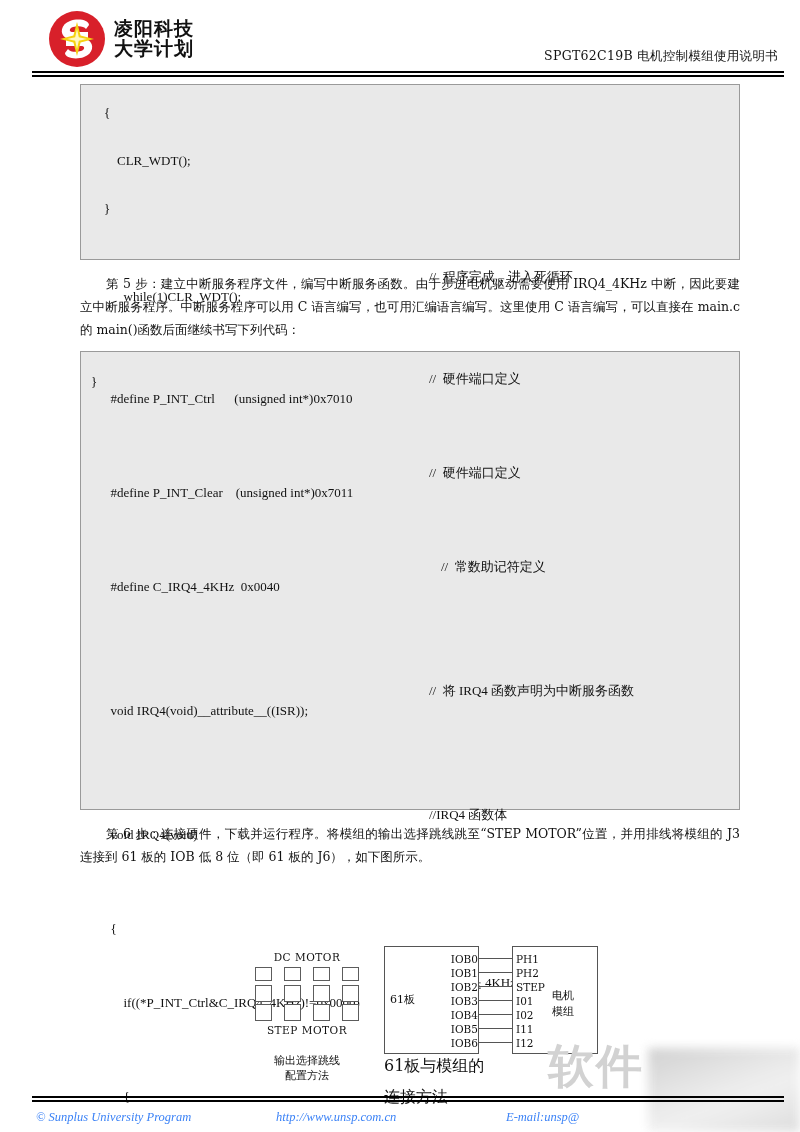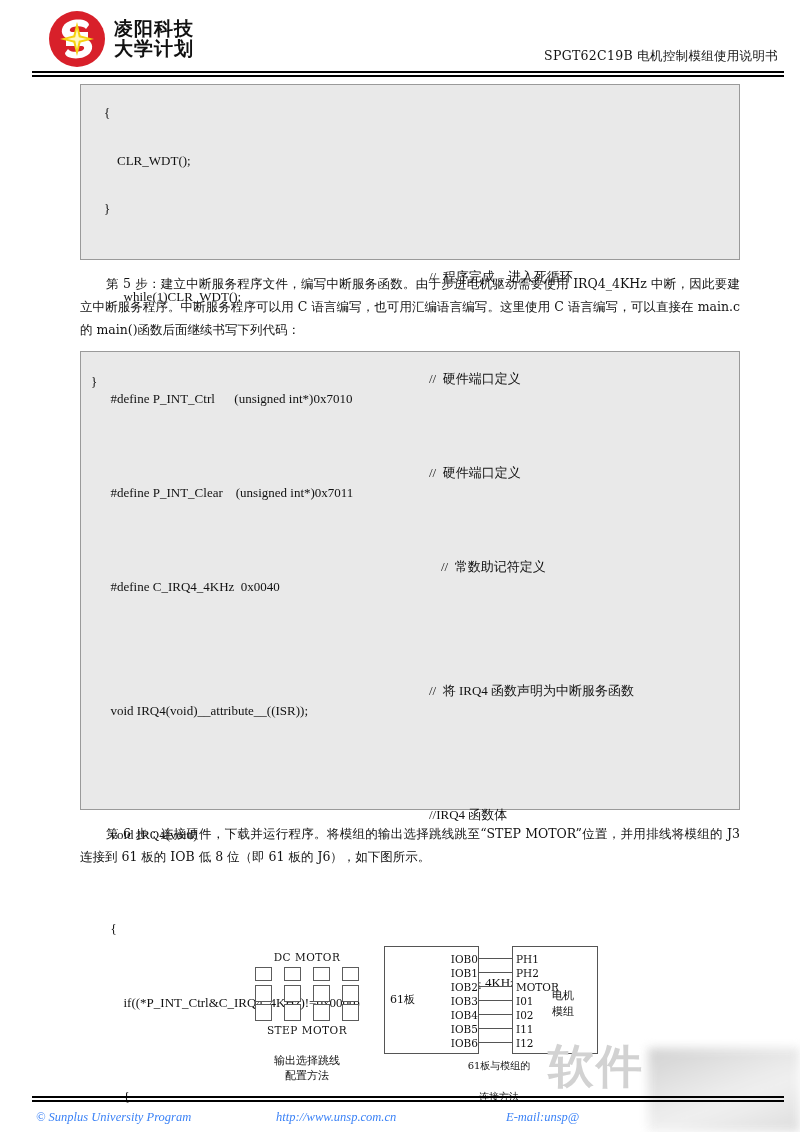--- a/index.html
+++ b/index.html
@@ -244,22 +244,22 @@
   .wires i {
     position: absolute;
     left: 0;
     width: 33px;
     height: 1px;
     background: #555;
     display: block;
   }
   .conn-caption {
     margin-top: 4px;
-    text-align: center;
-    font-size: 10px;
+    text-align: left;
+    font-size: 16px;
     line-height: 15px;
     white-space: nowrap;
   }
 
   
   .watermark {
     position: absolute;
     left: 548px;
     top: 1036px;
     font-family: "DejaVu Sans", sans-serif;
@@ -453,21 +453,21 @@
         <i style="top:34px;"></i>
         <i style="top:48px;"></i>
         <i style="top:62px;"></i>
         <i style="top:76px;"></i>
         <i style="top:90px;"></i>
       </div>
 
       <div class="pin-list-right">
         <div>PH1</div>
         <div>PH2</div>
-        <div>MOTOR</div>
+        <div>STEP</div>
         <div>I01</div>
         <div>I02</div>
         <div>I11</div>
         <div>I12</div>
       </div>
     </div>
     <div class="conn-caption">61板与模组的</div>
     <div class="conn-caption" style="margin-top:16px;">连接方法</div>
   </div>
 </div>

